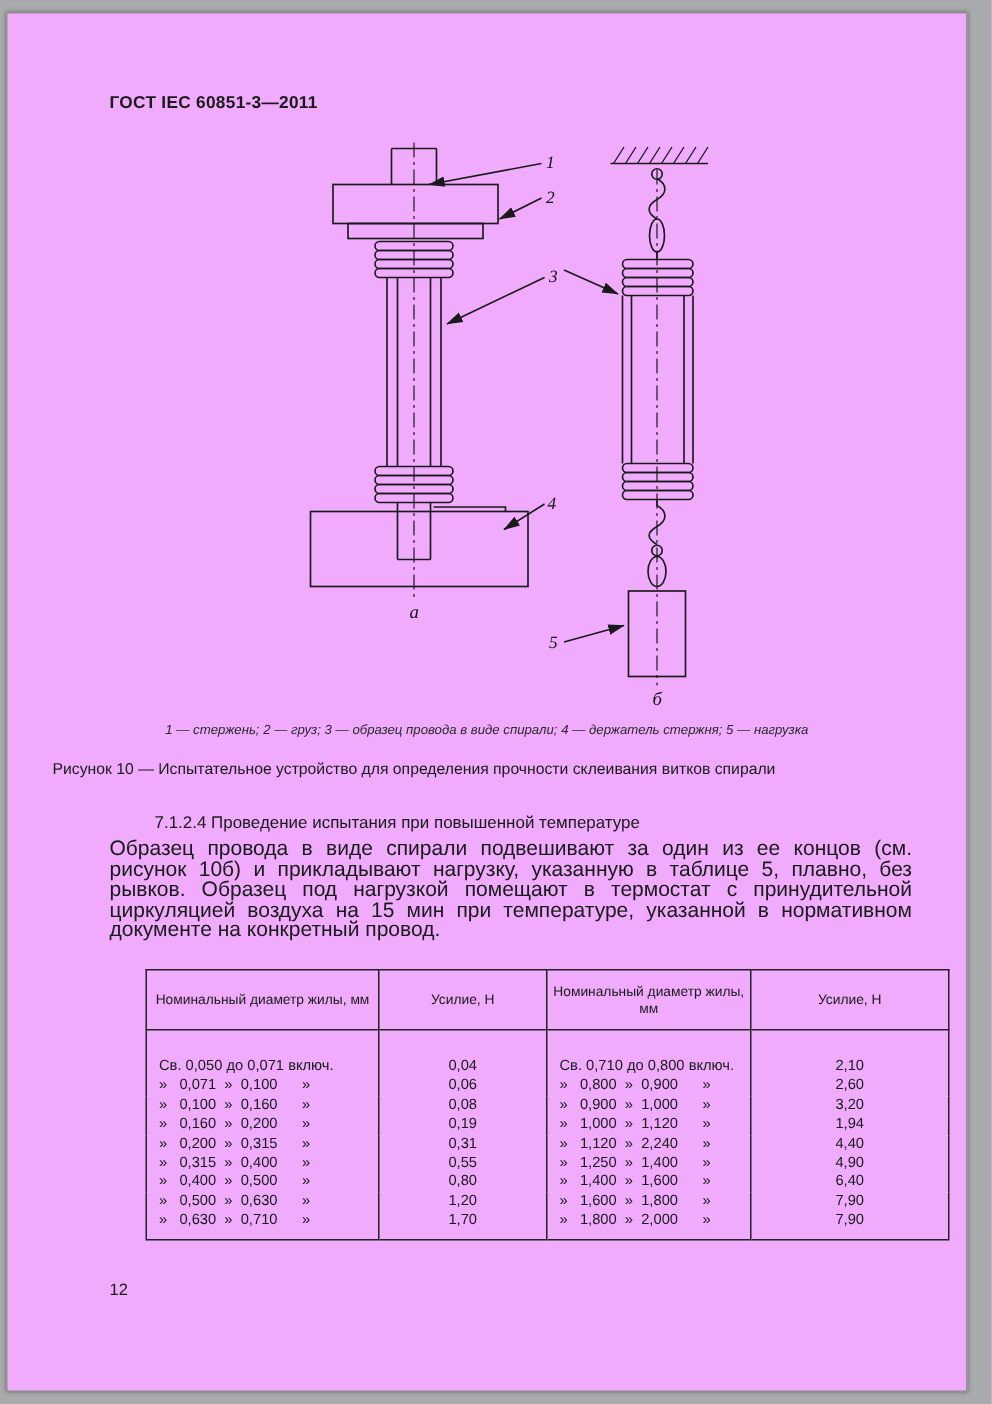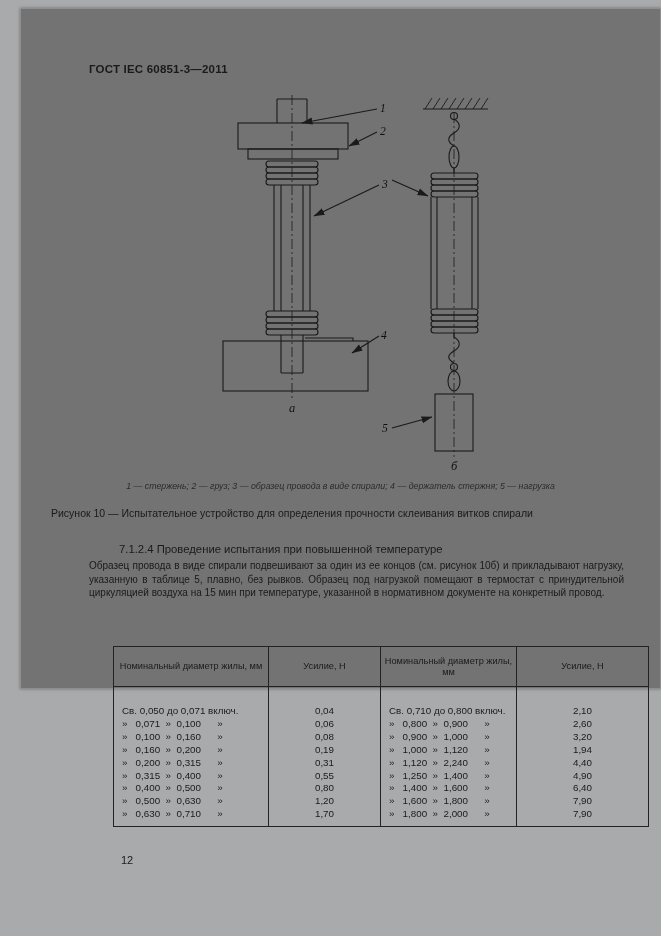--- a/index.html
+++ b/index.html
@@ -5,22 +5,22 @@
   * { margin:0; padding:0; box-sizing:border-box; }
   html,body { width:661px; height:936px; }
   body {
     background:#a9aaab;
     font-family:"Liberation Sans", sans-serif;
     color:#1a1a1a;
     position:relative;
     overflow:hidden;
   }
   .page {
-    position:absolute; left:20px; top:8px; width:641px; height:681px;
-    background:#737373; border:1px solid #8f8f90;
+    position:absolute; left:4px; top:8px; width:641px; height:920px;
+    background:#f0abfc; border:1px solid #8f8f90;
     box-shadow:0 0 3px rgba(0,0,0,.35);
   }
   .header {
     position:absolute; left:68px; top:54px;
     font-size:11.5px; font-weight:bold; letter-spacing:.2px;
   }
   .figure-svg { position:absolute; left:108px; top:80px; }
   .fig-caption {
     position:absolute; left:30px; right:30px; top:472px;
     text-align:center; font-size:8.8px; font-style:italic; color:#2a2a2a;
@@ -28,21 +28,21 @@
   .fig-title {
     position:absolute; left:30px; right:30px; top:498px;
     text-align:left; font-size:10.5px;
   }
   .section-heading {
     position:absolute; left:68px; top:534px; width:535px;
     font-size:11.3px; text-indent:30px;
   }
   .body-par {
     position:absolute; left:68px; top:550px; width:535px;
-    font-size:10px; line-height:13.6px; text-align:justify;
+    font-size:14px; line-height:13.6px; text-align:justify;
   }
   .table-label {
     position:absolute; left:68px; top:621px; font-size:10px;
   }
   table.t5 {
     position:absolute; left:68px; top:637px; width:535px;
     border-collapse:collapse; table-layout:fixed;
     border:1px solid #222;
     margin-left:24px;
   }
@@ -58,21 +58,21 @@
   }
   table.t5 tbody tr:first-child td { padding-top:18px; }
   table.t5 tbody tr:last-child td { padding-bottom:5px; }
   .c-diam { text-align:left; padding-left:8px !important; }
   .c-force { text-align:center; }
   .closing-par {
     position:absolute; left:68px; top:812px; width:535px;
     font-size:11.3px; line-height:13.6px; text-align:justify; text-indent:30px;
   }
   .page-number {
-    position:absolute; left:68px; top:845px; font-size:11px;margin-left:32px;
+    position:absolute; left:68px; top:845px; font-size:11px;
   }
 </style>
 </head>
 <body>
 
 <div class="page">
 
   <div class="header">ГОСТ IEC 60851-3—2011</div>
 
   <svg class="figure-svg" width="524" height="392" viewBox="0 0 524 392" xmlns="http://www.w3.org/2000/svg">

